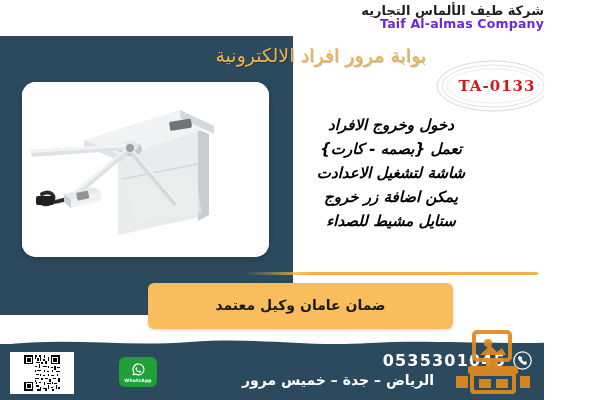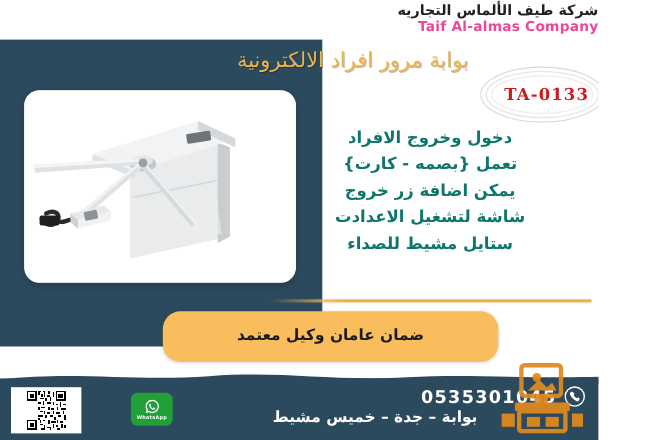--- a/index.html
+++ b/index.html
@@ -18,21 +18,21 @@
   .brand{
     position:absolute;right:8px;top:2px;
     display:flex;align-items:center;gap:6px;
   }
   .brand-text{text-align:right;line-height:1.05;}
   .brand-ar{
     font-size:13px;font-weight:bold;color:#231f20;
     direction:rtl;letter-spacing:0.5px;white-space:nowrap;
   }
   .brand-en{
-    font-size:12.5px;font-weight:bold;color:#ec4899;
+    font-size:12.5px;font-weight:bold;color:#6d28d9;
     letter-spacing:0.2px;white-space:nowrap;
   }
   .brand-mark{width:42px;height:30px;flex:0 0 auto;}
 
   
   .navy-panel{
     position:absolute;left:-14px;top:30px;width:307px;height:285px;
     background:#2c4a5e;border-radius:0 0 22px 0;z-index:1;
   }
   .navy-panel::after{
@@ -68,35 +68,36 @@
     font-size:15px;font-weight:bold;color:#d0191c;letter-spacing:1px;
     padding-left:8px;
   }
 
   
   .features{
     position:absolute;right:8px;top:118px;width:290px;z-index:5;
     direction:rtl;text-align:center;
   }
   .feature{
-    font-size:15px;font-weight:bold;color:#0f766e;
+    font-size:15px;font-weight:bold;color:#000000;
     line-height:1.0;margin:0 0 9px 0;white-space:nowrap;
     letter-spacing:0.3px;
+    font-style:italic;
   }
   .feature:last-child{margin-bottom:0;}
   .feature-rule{
     position:absolute;right:6px;top:272px;width:292px;height:3px;z-index:5;
     background:linear-gradient(90deg,rgba(240,178,74,0) 0%,#f0b24a 22%,#f0b24a 100%);
     border-radius:2px;
   }
 
   
   .warranty{
     position:absolute;left:148px;top:283px;width:305px;height:46px;z-index:8;
-    background:#f9bd5e;border-radius:16px;
+    background:#f9bd5e;border-radius:6px;
     display:flex;align-items:center;justify-content:center;
     direction:rtl;text-align:center;
     box-shadow:0 1px 3px rgba(0,0,0,.15);
   }
   .warranty-text{
     font-size:14px;font-weight:bold;color:#1b1b1b;line-height:1.25;
     letter-spacing:0.3px;
   }
 
   
@@ -206,22 +207,22 @@
       <ellipse cx="59" cy="28" rx="56" ry="25" fill="#ffffff" stroke="#d8d8d8" stroke-width="1"></ellipse>
       <ellipse cx="59" cy="28" rx="51" ry="21" fill="none" stroke="#e2e2e2" stroke-width="1"></ellipse>
       <ellipse cx="59" cy="28" rx="46" ry="17" fill="none" stroke="#ededed" stroke-width="1"></ellipse>
     </svg>
     <div class="code-text">TA-0133</div>
   </div>
 
   <div class="features">
     <div class="feature">دخول وخروج الافراد</div>
     <div class="feature">تعمل {بصمه - كارت}</div>
+    <div class="feature">شاشة لتشغيل الاعدادت</div>
     <div class="feature">يمكن اضافة زر خروج</div>
-    <div class="feature">شاشة لتشغيل الاعدادت</div>
     <div class="feature">ستايل مشيط للصداء</div>
   </div>
   <div class="feature-rule"></div>
 
   <div class="warranty">
     <div class="warranty-text">
       <div>ضمان عامان وكيل معتمد</div>
     </div>
   </div>
 
@@ -309,21 +310,21 @@
   </div>
 
   <div class="phone-row">
     <span class="phone-num">0535301045</span>
     <svg width="19" height="19" viewBox="0 0 24 24" xmlns="http://www.w3.org/2000/svg">
       <circle cx="12" cy="12" r="11" fill="none" stroke="#ffffff" stroke-width="1.6"></circle>
       <path fill="#ffffff" d="M8.6 6.4c-.3-.1-.6 0-.8.2l-1 1c-.5.5-.6 1.3-.3 2 .7 1.7 1.8 3.2 3.2 4.6 1.4 1.4 2.9 2.5 4.6 3.2.7.3 1.5.2 2-.3l1-1c.2-.2.3-.5.2-.8l-.6-1.8c-.1-.3-.5-.5-.8-.4l-2 .5c-.3.1-.6 0-.8-.2l-2-2c-.2-.2-.3-.5-.2-.8l.5-2c.1-.3-.1-.7-.4-.8z"></path>
     </svg>
   </div>
 
-  <div class="cities">بوابة – جدة – خميس مشيط</div>
+  <div class="cities">الرياض – جدة – خميس مرور</div>
 
   <div class="watermark">
     <svg viewBox="0 0 86 66" xmlns="http://www.w3.org/2000/svg">
       <rect x="24" y="4" width="36" height="28" rx="3" fill="none" stroke="#e08a1e" stroke-width="4"></rect>
       <circle cx="38" cy="15" r="4" fill="#e08a1e"></circle>
       <path d="M30 27 L40 17 L47 24 L52 20 L56 27 Z" fill="#e08a1e"></path>
       <rect x="36" y="32" width="12" height="8" fill="#e08a1e"></rect>
       <rect x="18" y="38" width="50" height="8" rx="2" fill="#e08a1e"></rect>
       <rect x="22" y="46" width="42" height="18" rx="2" fill="none" stroke="#e08a1e" stroke-width="4"></rect>
       <rect x="29" y="51" width="12" height="9" fill="#e08a1e"></rect>

